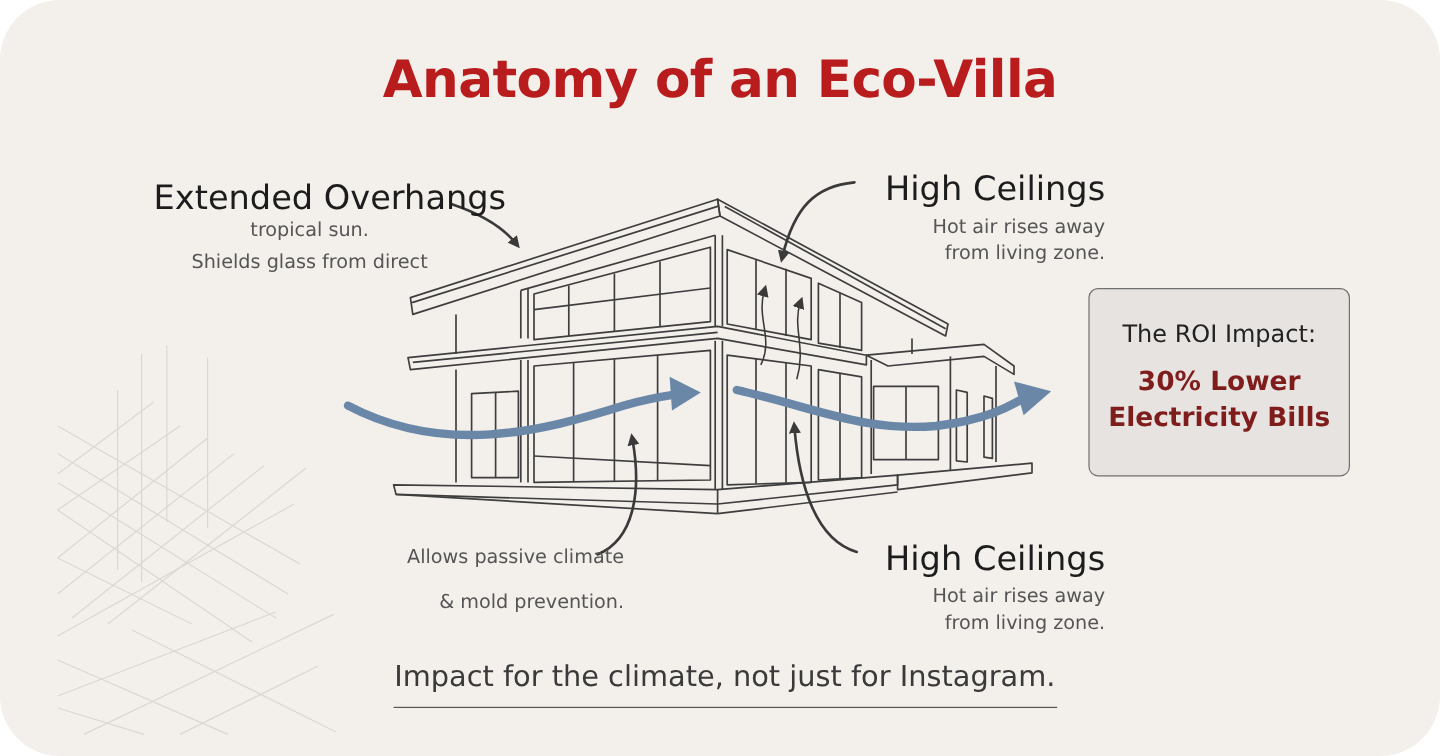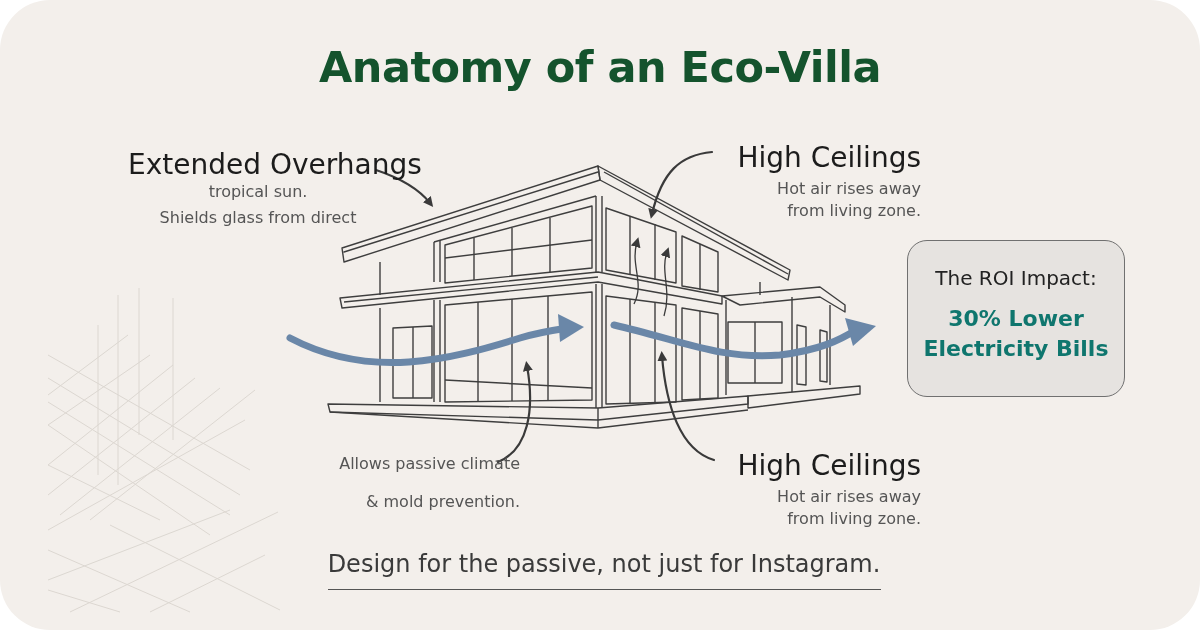--- a/index.html
+++ b/index.html
@@ -4,35 +4,35 @@
   <style>
     html, body { margin: 0; padding: 0; background: #ffffff; }
     body { width: 1200px; height: 630px; position: relative; overflow: hidden; }
     .canvas {
       position: absolute; left: 0; top: 0; width: 1200px; height: 630px;
       background: #f3efeb; border-radius: 50px; overflow: hidden;
       font-family: "DejaVu Sans", "Liberation Sans", sans-serif;
     }
     .title {
       position: absolute; left: 0; top: 42px; width: 1200px; text-align: center;
-      font-size: 43px; font-weight: 600; color: #14532d; letter-spacing: -0.5px;
+      font-size: 43px; font-weight: 600; color: #b91c1c; letter-spacing: -0.5px;
       margin: 0;
     }
     .callout { position: absolute; text-align: center; }
     .callout .head { font-size: 28px; font-weight: 500; color: #1c1c1c; white-space: nowrap; }
     .callout .desc { font-size: 16px; color: #555; line-height: 22px; margin-top: 4px; }
     .callout.left-align { text-align: right; }
     svg.art { position: absolute; left: 0; top: 0; }
     .roi-box {
       position: absolute; left: 907px; top: 240px; width: 218px; height: 157px;
-      background: #e6e3e0; border: 1.5px solid #707070; border-radius: 20px;
+      background: #e6e3e0; border: 1.5px solid #707070; border-radius: 8px;
       box-sizing: border-box; text-align: center;
     }
     .roi-box .roi-label { font-size: 20px; color: #222; margin-top: 25px; }
-    .roi-box .roi-value { font-size: 22px; font-weight: 700; color: #0f766e; line-height: 30px; margin-top: 14px; }
+    .roi-box .roi-value { font-size: 22px; font-weight: 700; color: #7f1d1d; line-height: 30px; margin-top: 14px; }
     .tagline {
       position: absolute; left: 324px; top: 550px; width: 560px; text-align: center;
       font-size: 24px; color: #3a3a3a; white-space: nowrap;
     }
     .tagline-rule {
       position: absolute; left: 328px; top: 589px; width: 553px; height: 0;
       border-top: 1.5px solid #555;
     }
   </style>
 </head>
@@ -186,16 +186,16 @@
     <div class="desc">Hot air rises away</div>
     <div class="desc" style="margin-top:0">from living zone.</div>
   </div>
 
   <div class="roi-box">
     <div class="roi-label">The ROI Impact:</div>
     <div class="roi-value">30% Lower</div>
     <div class="roi-value" style="margin-top:0">Electricity Bills</div>
   </div>
 
-  <div class="tagline">Design for the passive, not just for Instagram.</div>
+  <div class="tagline">Impact for the climate, not just for Instagram.</div>
   <div class="tagline-rule"></div>
 
 </div>
 
 </body></html>

